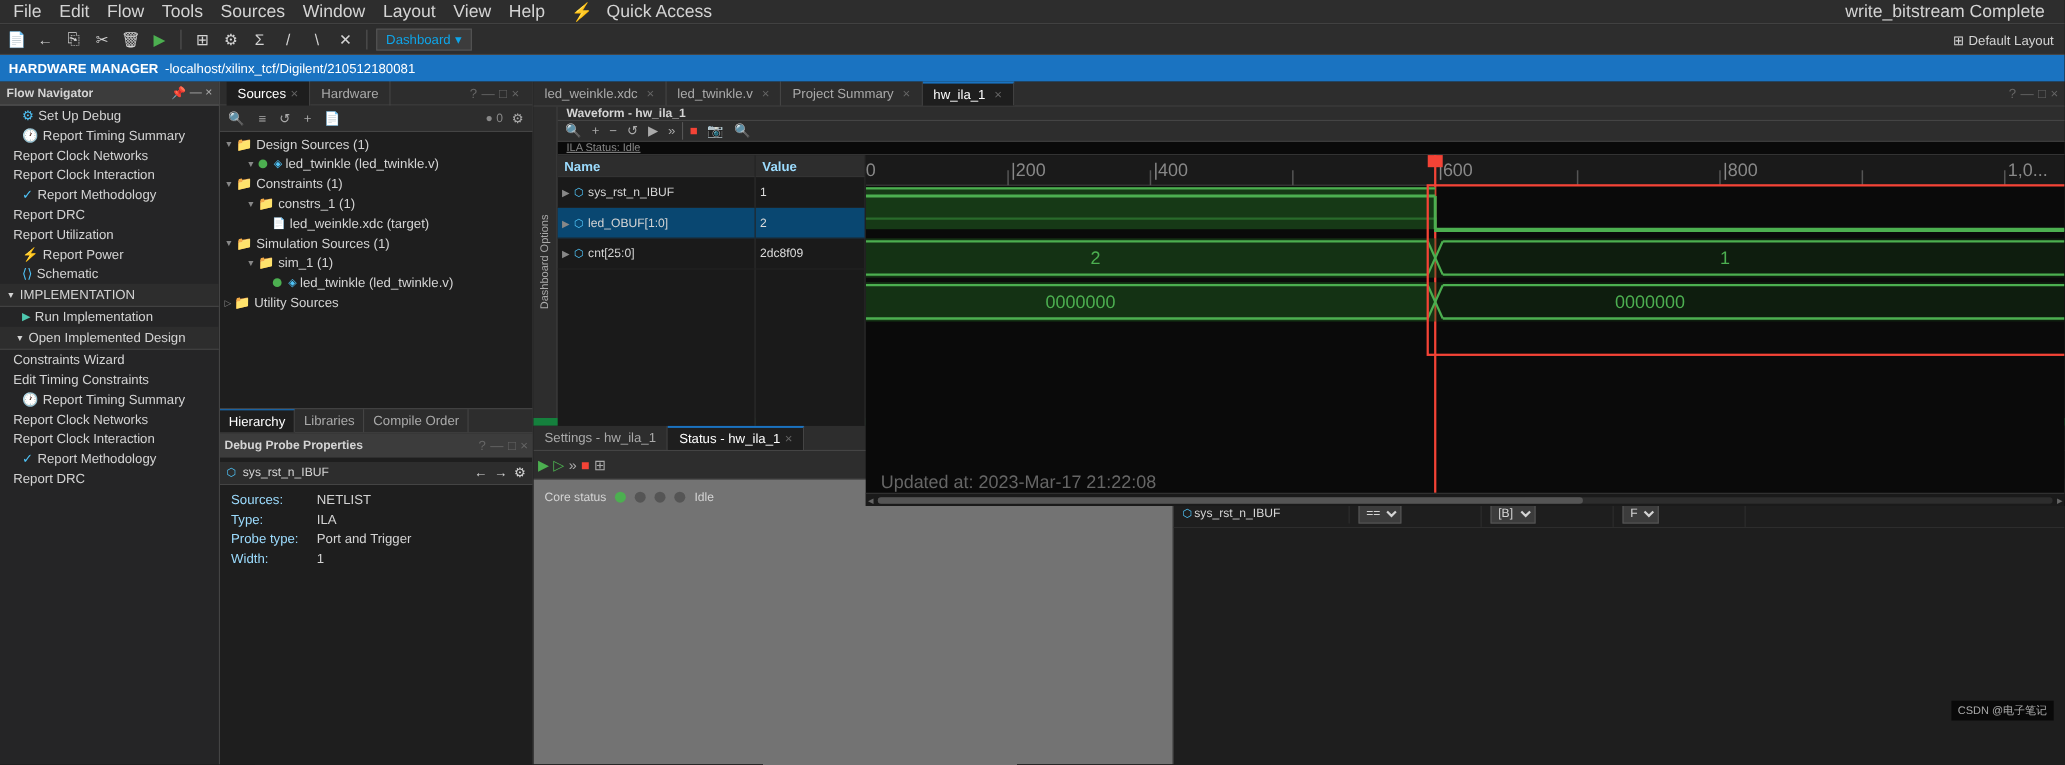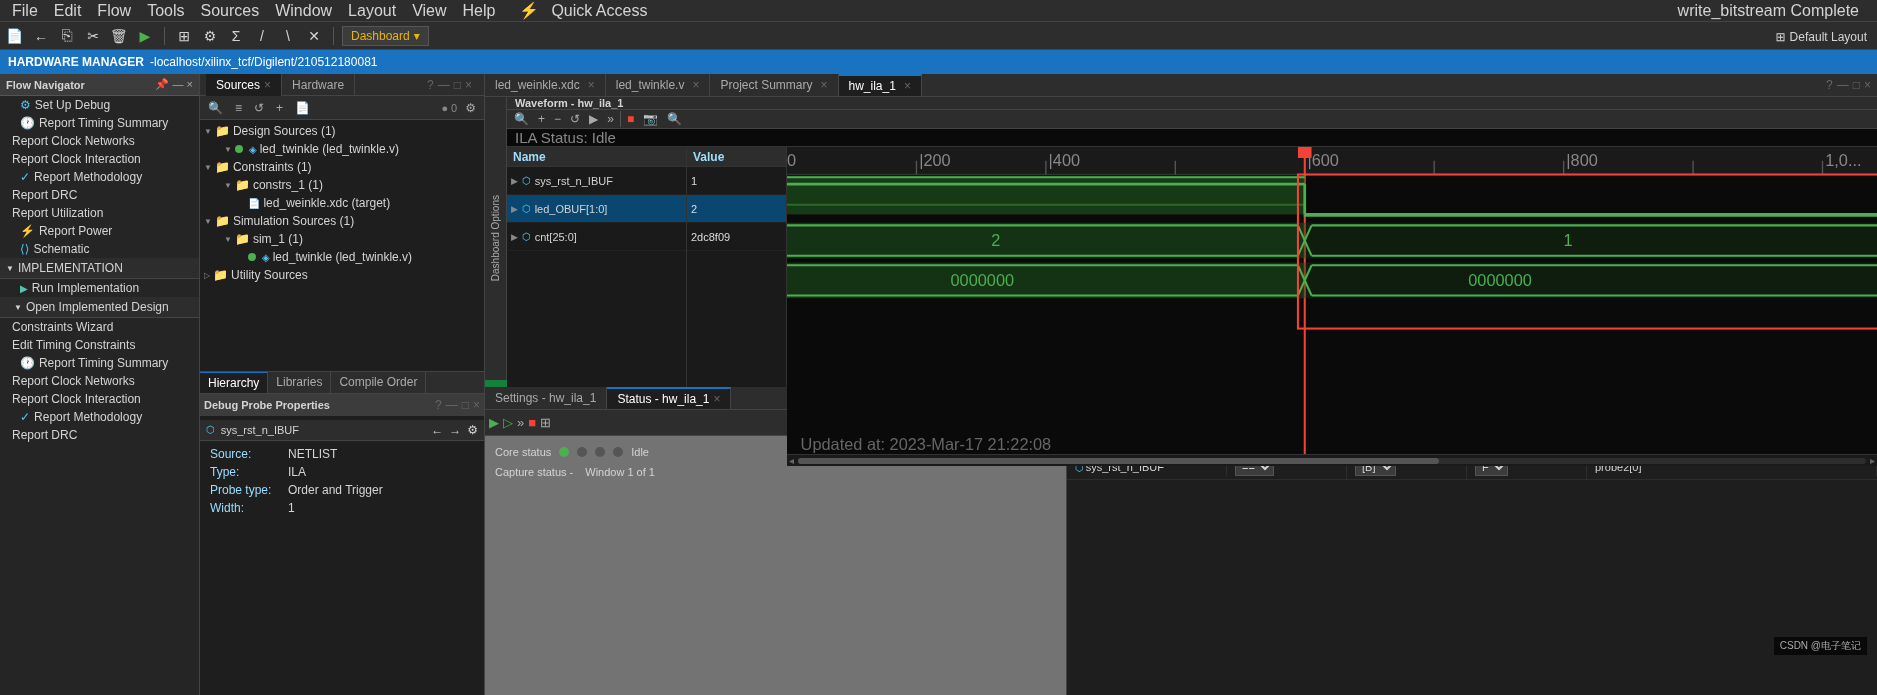--- a/index.html
+++ b/index.html
@@ -8,21 +8,21 @@
     
     .menu-bar { background: #2d2d2d; height: 22px; display: flex; align-items: center; padding: 0 4px; border-bottom: 1px solid #444; }
     .menu-bar span { color: #d4d4d4; padding: 0 8px; cursor: pointer; font-size: 16px; }
     .quick-access { margin-left: 8px; color: #4ec9b0; display: flex; align-items: center; gap: 4px; }
     .write-bitstream { position: absolute; right: 10px; top: 2px; color: #d4d4d4; font-size: 11px; }
 
     
     .toolbar { background: #2d2d2d; height: 28px; display: flex; align-items: center; padding: 0 4px; border-bottom: 1px solid #444; gap: 4px; }
     .toolbar-btn { width: 22px; height: 22px; display: flex; align-items: center; justify-content: center; cursor: pointer; color: #d4d4d4; font-size: 14px; background: transparent; border: none; }
     .toolbar-sep { width: 1px; height: 18px; background: #555; margin: 0 4px; }
-    .dashboard-dropdown { background: #3c3c3c; border: 1px solid #555; color: #eab308; padding: 2px 8px; display: flex; align-items: center; gap: 4px; cursor: pointer; }
+    .dashboard-dropdown { background: #3c3c3c; border: 1px solid #555; color: #0ea5e9; padding: 2px 8px; display: flex; align-items: center; gap: 4px; cursor: pointer; }
     .default-layout { position: absolute; right: 10px; top: 30px; color: #d4d4d4; font-size: 11px; display: flex; align-items: center; gap: 4px; }
 
     
     .hw-header { background: #1a73c1; color: white; height: 24px; display: flex; align-items: center; padding: 0 8px; font-size: 11px; }
 
     
     .main-layout { display: flex; height: calc(695px - 74px); }
 
     
     .flow-nav { width: 200px; background: #252526; border-right: 1px solid #444; display: flex; flex-direction: column; }
@@ -365,30 +365,30 @@
       <span style="color:#d4d4d4; font-size:11px;">sys_rst_n_IBUF</span>
       <div style="margin-left:auto; display:flex; gap:6px;">
         <span>←</span>
         <span>→</span>
         <span>⚙</span>
       </div>
     </div>
 
     <div style="background:#1e1e1e; padding:4px 6px; flex:1;">
       <div class="probe-row">
-        <span class="probe-label">Source:</span>
+        <span class="probe-label">Sources:</span>
         <span class="probe-value">NETLIST</span>
       </div>
       <div class="probe-row">
         <span class="probe-label">Type:</span>
         <span class="probe-value">ILA</span>
       </div>
       <div class="probe-row">
         <span class="probe-label">Probe type:</span>
-        <span class="probe-value">Order and Trigger</span>
+        <span class="probe-value">Port and Trigger</span>
       </div>
       <div class="probe-row">
         <span class="probe-label">Width:</span>
         <span class="probe-value">1</span>
       </div>
     </div>
   </div>
 
   <div class="right-panel">
 
@@ -436,21 +436,21 @@
           <span style="cursor:pointer; color:#aaa; padding:2px 3px;">↺</span>
           <span style="cursor:pointer; color:#aaa; padding:2px 3px;">▶</span>
           <span style="cursor:pointer; color:#aaa; padding:2px 3px;">»</span>
           <div style="width:1px; height:16px; background:#555;"></div>
           <span class="red-stop-btn" style="cursor:pointer; padding:2px 3px;">■</span>
           <span style="cursor:pointer; color:#aaa; padding:2px 3px;">📷</span>
           <span style="cursor:pointer; color:#aaa; padding:2px 3px;">🔍</span>
         </div>
 
         <div style="background:#0a0a0a; height:18px; display:flex; align-items:center; padding:0 8px; border-bottom:1px solid #333;">
-          <span style="font-size:15px; color:#888;">ILA Status: Idle</span>
+          <span style="font-size:10px; color:#888;text-decoration:underline;">ILA Status: Idle</span>
         </div>
 
         <div style="display:flex; flex:1;">
 
           <div style="width:180px; background:#1a1a1a; border-right:1px solid #333;">
             <div class="signal-name-header">
               <span>Name</span>
             </div>
 
             <div class="signal-name-cell">
@@ -600,24 +600,20 @@
 
         <div style="flex:1; background:#737373; padding:6px 10px;">
           <div class="status-row">
             <span style="font-size:11px; color:#d4d4d4;">Core status</span>
             <div class="status-dot green"></div>
             <div class="status-dot gray"></div>
             <div class="status-dot gray"></div>
             <div class="status-dot gray"></div>
             <span style="font-size:11px; color:#d4d4d4;">Idle</span>
           </div>
-          <div class="capture-row">
-            <span style="font-size:11px; color:#d4d4d4;">Capture status -</span>
-            <span style="font-size:11px; color:#d4d4d4; margin-left:4px;">Window 1 of 1</span>
-          </div>
         </div>
       </div>
 
       <div class="trigger-panel">
 
         <div style="display:flex; background:#2d2d2d; border-bottom:1px solid #444;">
           <div class="tr-tab active">
             <span>Trigger Setup - hw_ila_1</span>
             <span class="cls">×</span>
           </div>
@@ -667,23 +663,20 @@
               <option>[D]</option>
             </select>
           </div>
           <div class="tr-td" style="width:120px;">
             <select class="tr-select">
               <option>F</option>
               <option>0</option>
               <option>1</option>
             </select>
           </div>
-          <div class="tr-td" style="flex:1;">
-            <span style="font-size:11px;">probe2[0]</span>
-          </div>
         </div>
       </div>
     </div>
 
   </div>
 </div>
 
 <div class="csdn-mark">CSDN @电子笔记</div>
 
 </body></html>

